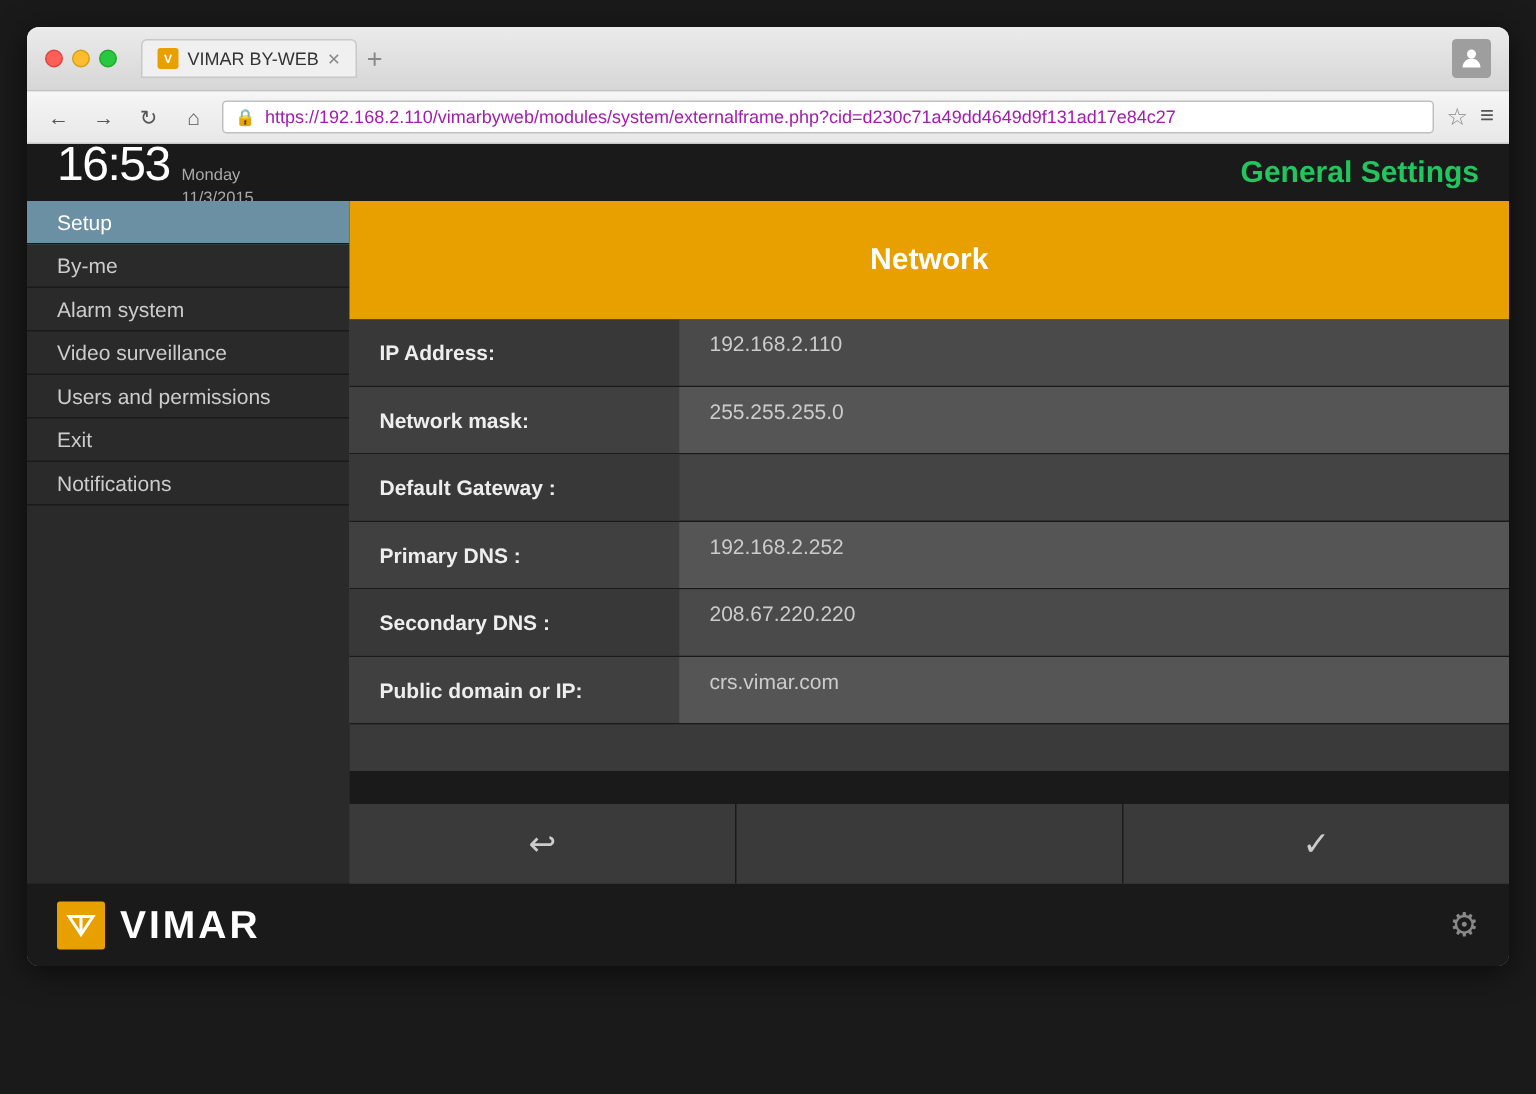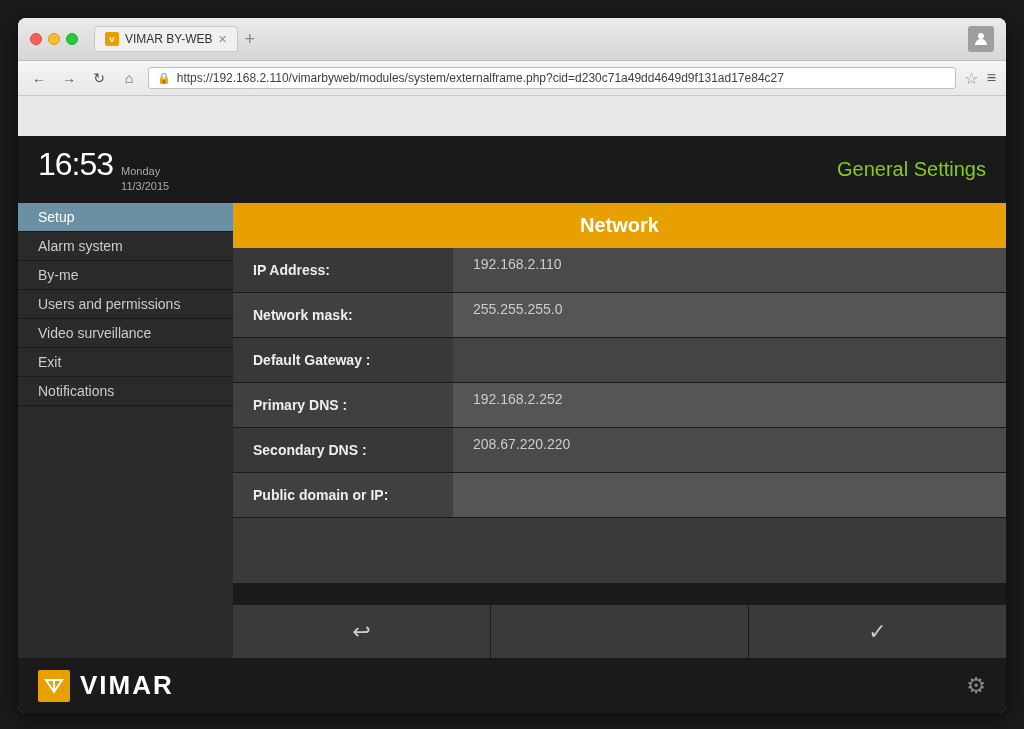--- a/index.html
+++ b/index.html
@@ -129,58 +129,57 @@
       border: 1px solid #c0c0c0;
       border-radius: 3px;
       padding: 3px 8px;
       font-size: 12px;
       color: #333;
       display: flex;
       align-items: center;
       gap: 6px;
     }
     .address-bar-lock { color: #4a8f3f; font-size: 11px; }
-    .address-bar-url { color: #404040; font-size: 12px; }
+    .address-bar-url { color: #a21caf; font-size: 12px; }
     .star-btn { color: #888; font-size: 16px; cursor: pointer; }
     .menu-btn { color: #555; font-size: 16px; cursor: pointer; }
 
     
     .app-window {
       background: #1a1a1a;
     }
 
     .app-header {
       background: #1a1a1a;
       display: flex;
       align-items: center;
       justify-content: space-between;
       padding: 8px 20px;
-      height: 67px;
-      margin-top: 40px;
+      height: 38px;
     }
     .app-time {
       display: flex;
       align-items: baseline;
       gap: 8px;
     }
     .time-display {
       font-size: 32px;
       font-weight: 200;
       color: white;
       letter-spacing: -1px;
     }
     .date-display {
       font-size: 11px;
       color: #aaa;
       line-height: 1.3;
     }
     .app-title {
       font-size: 20px;
-      font-weight: 400;
-      color: #84cc16;
+      font-weight: 700;
+      color: #22c55e;
     }
 
     .app-body {
       display: flex;
       height: 455px;
     }
 
     
     .sidebar {
       width: 215px;
@@ -206,21 +205,21 @@
       display: flex;
       flex-direction: column;
     }
 
     .section-header {
       background: #e8a000;
       color: white;
       text-align: center;
       font-size: 20px;
       font-weight: 600;
-      padding: 11px;
+      padding: 28px;
     }
 
     .network-table {
       flex: 1;
     }
 
     .network-row {
       display: flex;
       border-bottom: 1px solid #1a1a1a;
     }
@@ -363,30 +362,30 @@
       <div class="app-title">General Settings</div>
     </div>
 
     <div class="app-body">
 
       <div class="sidebar">
         <div class="sidebar-item active">
           <span>Setup</span>
         </div>
         <div class="sidebar-item">
+          <span>By-me</span>
+        </div>
+        <div class="sidebar-item">
           <span>Alarm system</span>
         </div>
         <div class="sidebar-item">
-          <span>By-me</span>
+          <span>Video surveillance</span>
         </div>
         <div class="sidebar-item">
           <span>Users and permissions</span>
-        </div>
-        <div class="sidebar-item">
-          <span>Video surveillance</span>
         </div>
         <div class="sidebar-item">
           <span>Exit</span>
         </div>
         <div class="sidebar-item">
           <span>Notifications</span>
         </div>
       </div>
 
       <div class="main-content">
@@ -407,20 +406,21 @@
           <div class="network-row">
             <div class="row-label">Primary DNS :</div>
             <div class="row-value">192.168.2.252</div>
           </div>
           <div class="network-row">
             <div class="row-label">Secondary DNS :</div>
             <div class="row-value">208.67.220.220</div>
           </div>
           <div class="network-row">
             <div class="row-label">Public domain or IP:</div>
+            <div class="row-value">crs.vimar.com</div>
           </div>
         </div>
 
         <div class="spacer-row"></div>
 
         <div class="bottom-toolbar">
           <div class="toolbar-btn">
             <span>↩</span>
           </div>
           <div class="toolbar-btn"></div>

